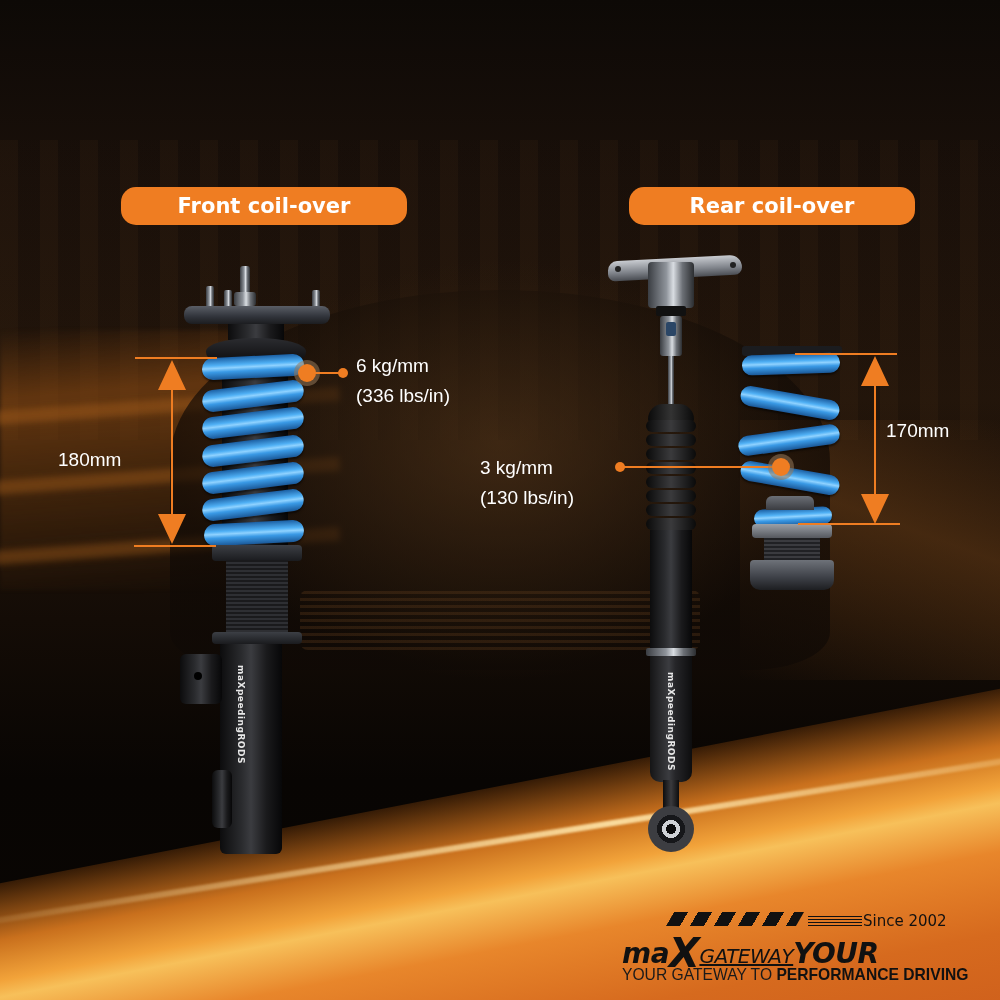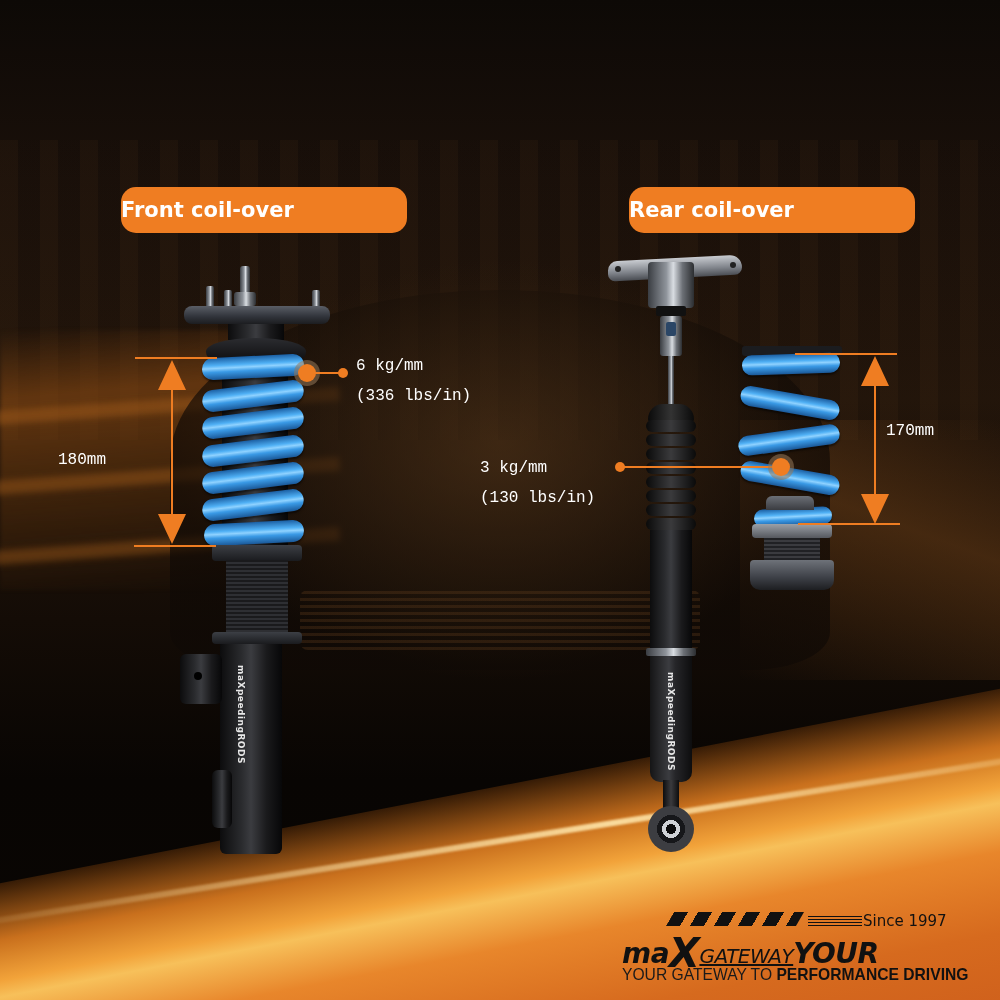--- a/index.html
+++ b/index.html
@@ -28,31 +28,31 @@
     background: linear-gradient(180deg, rgba(120,60,10,0.4) 0%, #c9701d 14%, #f2a33a 24%, #f7c05a 28%, #e8862b 40%, #d66a1e 60%, #c8561a 100%); }
   .bottom-swoosh2 { position:absolute; left:-100px; top:830px; width:1300px; height:6px; transform:rotate(-9deg);
     background: linear-gradient(90deg, rgba(255,220,140,0) 0%, rgba(255,230,170,0.9) 55%, rgba(255,220,140,0) 100%); filter:blur(1px); }
 
   
   .title { position:absolute; left:0; top:38px; width:1000px; text-align:center; font-family:"DejaVu Sans", sans-serif; font-weight:bold; font-size:76px; letter-spacing:-1px; line-height:1; }
   .title .t1 { color:#ef7d22; }
   .title .t2 { color:#ffffff; }
 
   
-  .pill { position:absolute; top:187px; height:46px; border-radius:15px; background:#ef7d22; color:#fff;
-    font-family:"DejaVu Sans", sans-serif; font-weight:bold; font-size:21px; display:flex; align-items:center; justify-content:flex-start; }
+  .pill { position:absolute; top:187px; height:38px; border-radius:15px; background:#ef7d22; color:#fff;
+    font-family:"DejaVu Sans", sans-serif; font-weight:bold; font-size:21px; display:flex; align-items:center; justify-content:center; }
   .pill-front { left:121px; width:286px; }
   .pill-rear { left:587px; width:286px;margin-left:42px; }
 
   
   .dim-line { position:absolute; background:#ef7d22; }
   .arrow-up { position:absolute; width:0; height:0; border-left:14px solid transparent; border-right:14px solid transparent; border-bottom:30px solid #ef7d22; }
   .arrow-down { position:absolute; width:0; height:0; border-left:14px solid transparent; border-right:14px solid transparent; border-top:30px solid #ef7d22; }
 
-  .label { position:absolute; color:#fff; font-family:Liberation Mono, monospace; font-size:16px; line-height:28px; white-space:nowrap; }
+  .label { position:absolute; color:#fff; font-family:Liberation Sans, sans-serif; font-size:19px; line-height:28px; white-space:nowrap; }
   .dot { position:absolute; width:10px; height:10px; border-radius:50%; background:#ef7d22; }
   .dot-halo { position:absolute; width:18px; height:18px; border-radius:50%; background:#ef7d22; box-shadow:0 0 0 4px rgba(150,120,90,0.55); }
 
   
   .part { position:absolute; }
   .metal { background:linear-gradient(90deg,#3a3d42,#8f949b 40%,#d9dde2 55%,#6c7076 75%,#2c2e31); }
   .black { background:linear-gradient(90deg,#0c0c0d,#2a2b2e 35%,#3b3c40 50%,#1a1a1c 75%,#070708); }
   .spring-coil { position:absolute; height:22px; border-radius:12px;
     background:linear-gradient(180deg,#1b5fa3 0%,#4fb0f5 35%,#8fd2ff 48%,#3a9ae6 65%,#1a5898 100%); box-shadow:0 2px 2px rgba(0,0,0,0.5); }
   .bellow-rib { position:absolute; height:12px; border-radius:6px; background:linear-gradient(90deg,#0a0a0a,#3a3a3c 50%,#0a0a0a); }
@@ -202,21 +202,21 @@
     <div class="dot" style="left:615px;top:462px;"></div>
     <div class="dim-line" style="left:622px;top:466px;width:160px;height:2px;"></div>
     <div class="dot-halo" style="left:772px;top:458px;"></div>
     <div class="label" style="left:480px;top:454px;">3 kg/mm</div>
     <div class="label" style="left:480px;top:484px;">(130 lbs/in)</div>
   </div>
 
   <div class="logo">
     <div class="logo-checks"></div>
     <div class="logo-speedlines"></div>
-    <div class="logo-since">Since 1997</div>
+    <div class="logo-since">Since 2002</div>
     <div class="logo-main">
       <span>ma</span><span class="x">X</span><span class="thin">GATEWAY</span><span>YOUR</span>
     </div>
     <div class="logo-tag">
       <span>YOUR GATEWAY TO </span><b>PERFORMANCE DRIVING</b>
     </div>
   </div>
 
 </div>
 

